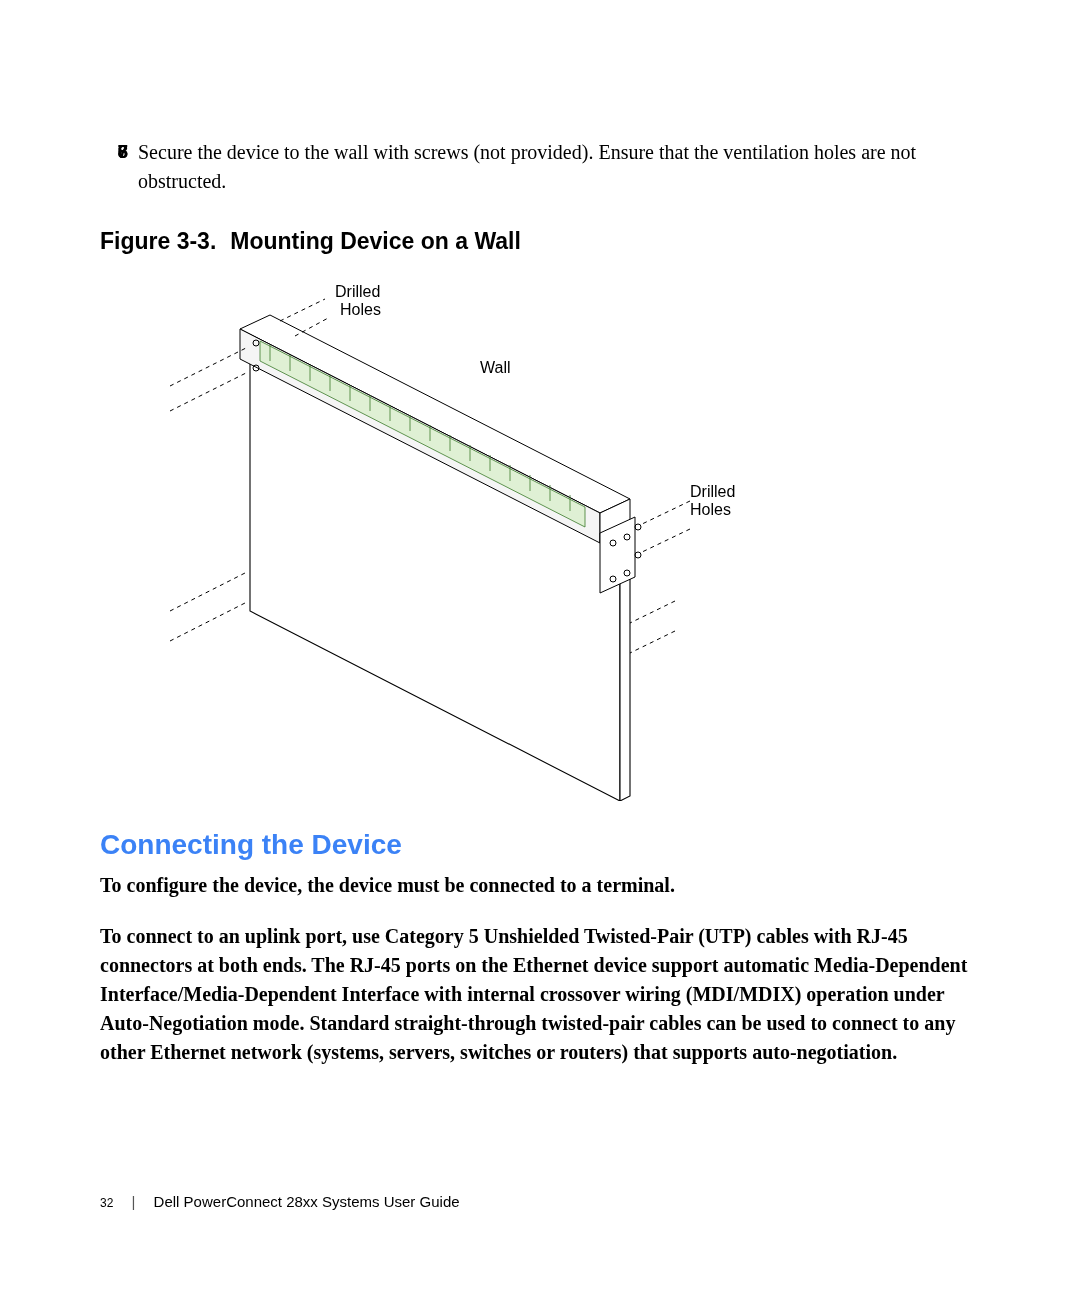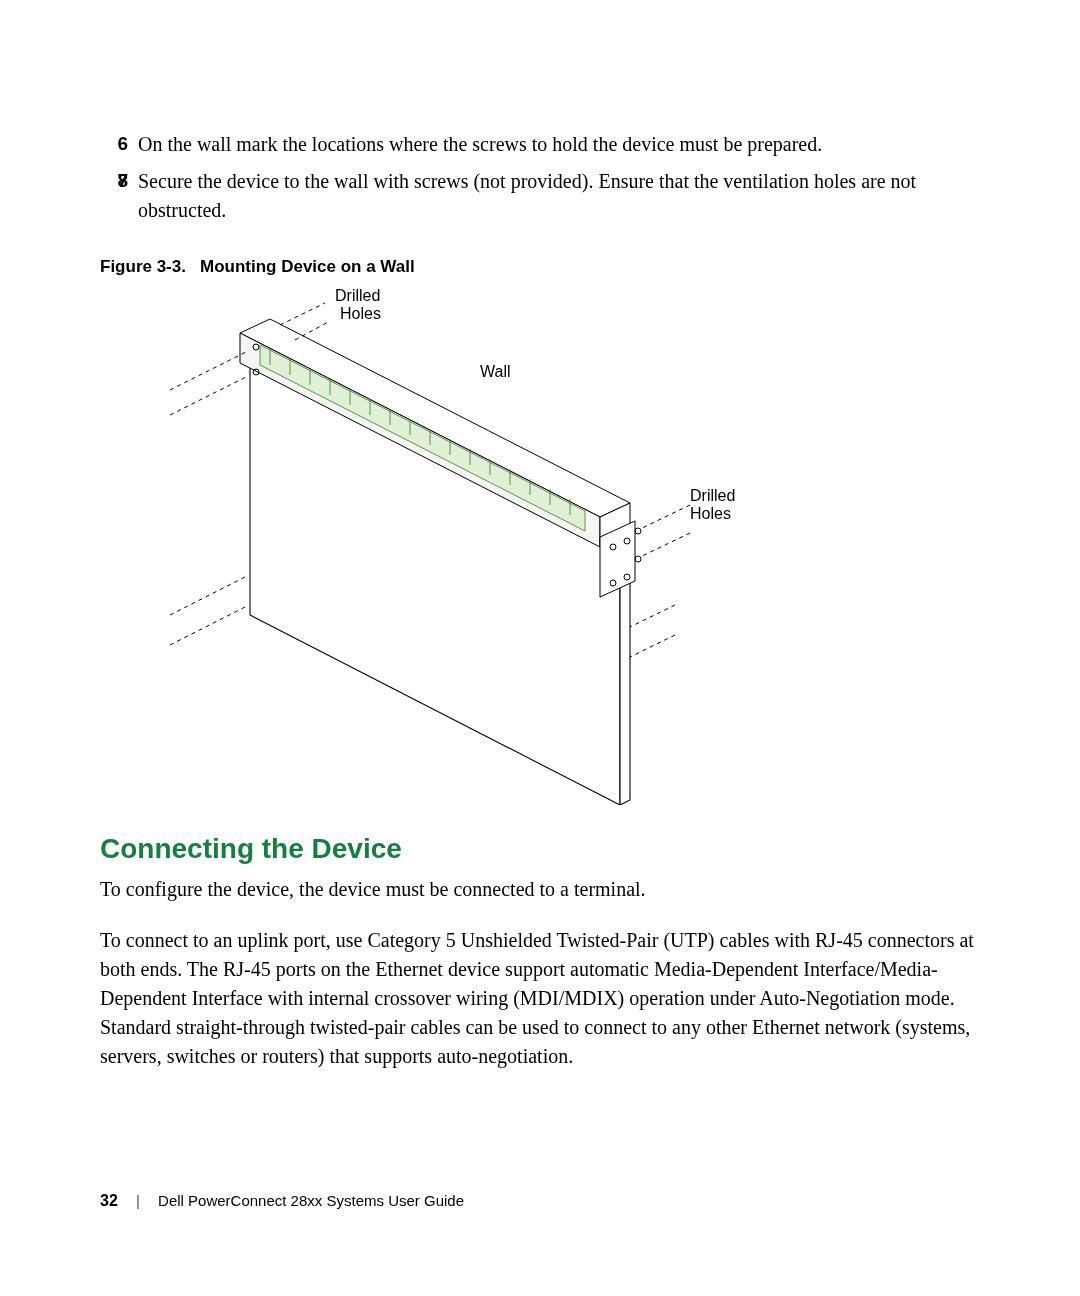--- a/index.html
+++ b/index.html
@@ -37,67 +37,67 @@
     top: 0;
     width: 28px;
     text-align: right;
     font-family: Arial, Helvetica, sans-serif;
     font-weight: 700;
     font-size: 19px;
   }
   .fig-caption {
     font-family: Arial, Helvetica, sans-serif;
     font-weight: 700;
-    font-size: 17px;
+    font-size: 23px;
     margin-top: 32px;
-    margin-bottom: 8px;
+    margin-bottom: 26px;
   }
   .fig-caption .gap { display:inline-block; width:14px; }
   .figure-box {
     width: 640px;
     height: 520px;
     margin-left: 30px;
   }
   .figure-box svg { width: 100%; height: 100%; }
   h2.section {
     font-family: Arial, Helvetica, sans-serif;
     font-weight: 700;
-    color: #15803d;
+    color: #3b82f6;
     font-size: 28px;
     margin: 28px 0 10px 0;
   }
   p.body {
     font-size: 20px;
     line-height: 1.45;
     margin: 0 0 22px 0;
+    font-weight: bold;
   }
   .footer {
     position: absolute;
     left: 100px;
     bottom: 86px;
     font-family: Arial, Helvetica, sans-serif;
     font-size: 15px;
   }
-  .footer .pg { font-weight: 700; font-size: 16px; }
+  .footer .pg { font-weight: 400; font-size: 12px; }
   .footer .sep { margin: 0 14px; color:#555; }
   .fig-label {
     font-family: Arial, Helvetica, sans-serif;
     font-size: 16px;
     fill: #000;
   }
 </style>
 </head>
 <body>
 
 <div class="page">
 
   <ol class="steps">
     <li>
       <span class="num">6</span>
-      <span>On the wall mark the locations where the screws to hold the device must be prepared.</span>
     </li>
     <li>
       <span class="num">7</span>
     </li>
     <li>
       <span class="num">8</span>
       <span>Secure the device to the wall with screws (not provided). Ensure that the ventilation holes are not obstructed.</span>
     </li>
   </ol>
 

